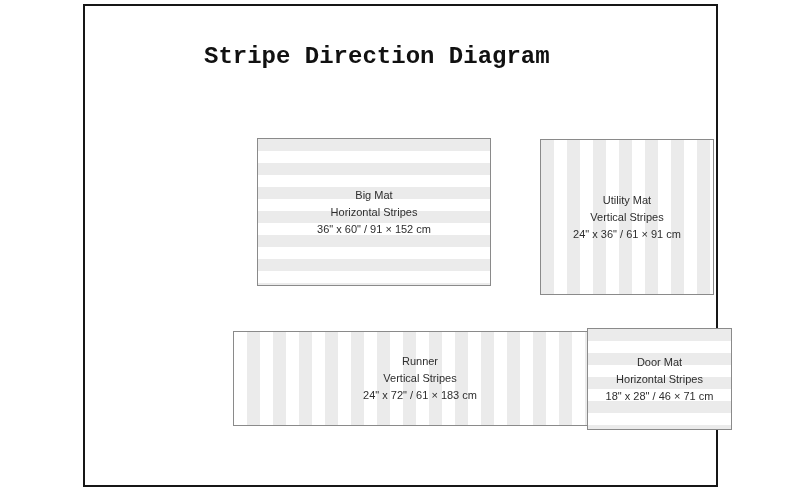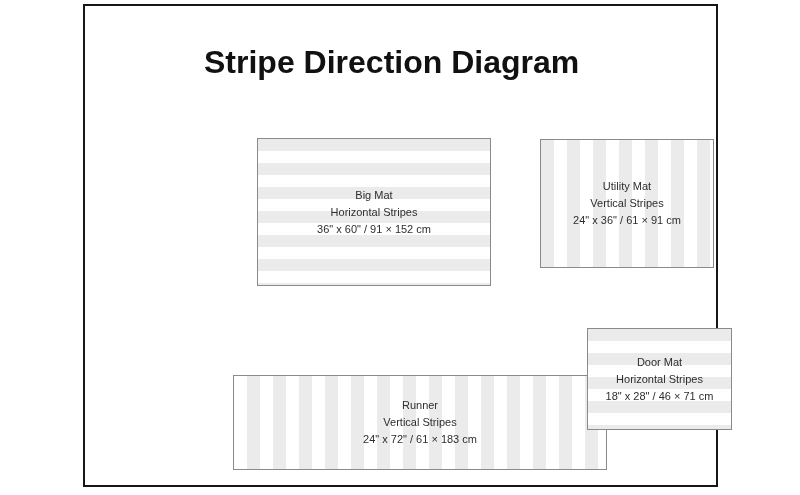--- a/index.html
+++ b/index.html
@@ -18,22 +18,22 @@
     width: 635px;
     height: 483px;
     box-sizing: border-box;
     border: 2px solid #161616;
     background: #ffffff;
   }
   .title {
     position: absolute;
     left: 119px;
     top: 21px;
-    font-family: Liberation Sans, sans-serif;
-    font-size: 32px;
+    font-family: Liberation Mono, monospace;
+    font-size: 24px;
     line-height: 28px;
     color: #111111;
     white-space: nowrap;
     text-align: right;
   }
   .mat {
     position: absolute;
     box-sizing: border-box;
     border: 1px solid #8a8a8a;
     display: flex;
@@ -46,28 +46,27 @@
     color: #2e2e2e;
   }
   .mat span { white-space: nowrap; }
   
   .mat-big {
     left: 172px; top: 132px; width: 234px; height: 148px;
     background: repeating-linear-gradient(180deg, #ebebeb 0 12px, #ffffff 12px 24px);
   }
   
   .mat-utility {
-    left: 455px; top: 133px; width: 174px; height: 129px;
+    left: 455px; top: 133px; width: 174px; height: 156px;
     background: repeating-linear-gradient(90deg, #ebebeb 0 13px, #ffffff 13px 26px);
   }
   
   .mat-runner {
     left: 148px; top: 325px; width: 374px; height: 95px;
     background: repeating-linear-gradient(90deg, #ffffff 0 13px, #ebebeb 13px 26px);
-    margin-top: 44px;
   }
   
   .mat-door {
     left: 502px; top: 322px; width: 145px; height: 102px;
     background: repeating-linear-gradient(180deg, #ebebeb 0 12px, #ffffff 12px 24px);
   }
 </style>
 </head>
 <body>
 

